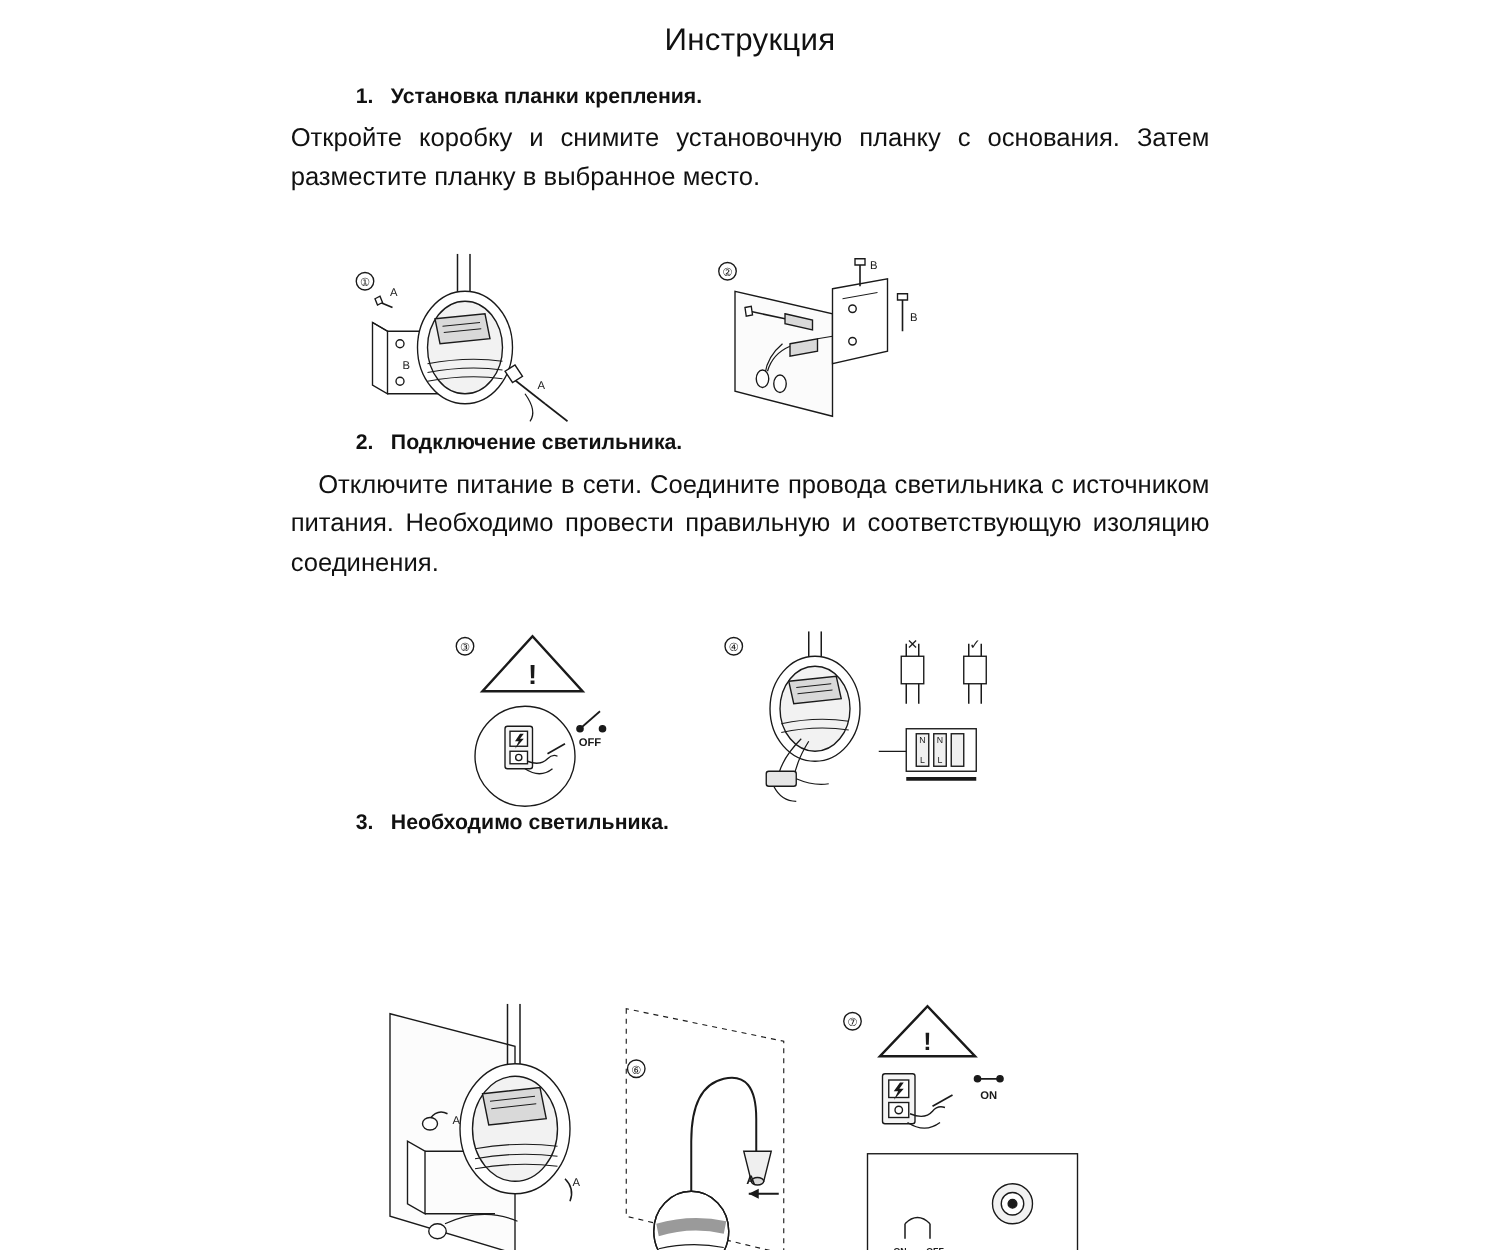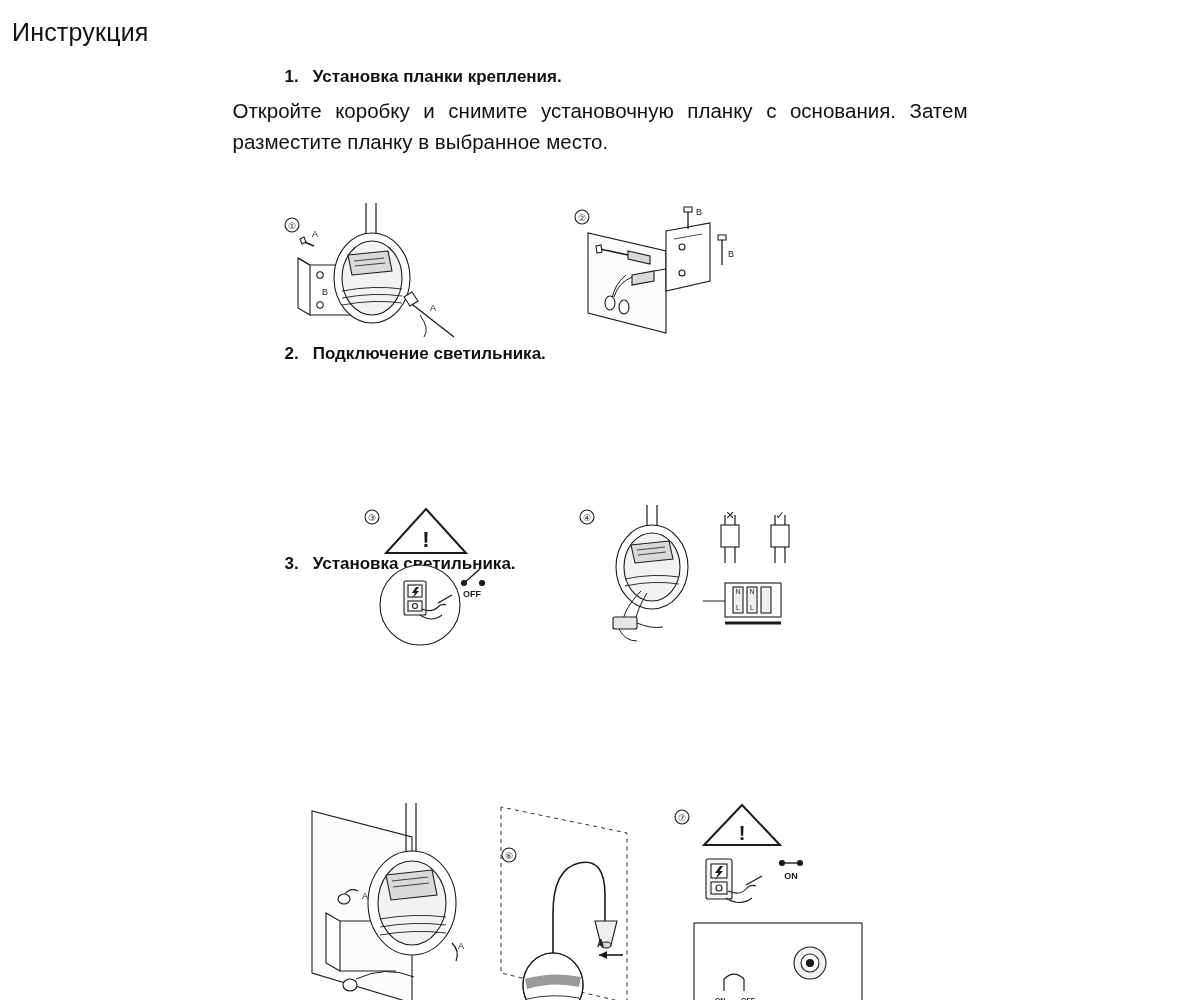--- a/index.html
+++ b/index.html
@@ -16,23 +16,24 @@
     overflow: hidden;
   }
   .page {
     position: relative;
     width: 1200px;
     height: 1000px;
     box-sizing: border-box;
     padding: 0;
   }
   .doc-title {
+    text-align: center;
     font-size: 25px;
     font-weight: 400;
-    margin: 18px 0 0 12px;
+    margin: 18px 0 0 0;
     letter-spacing: 0.2px;
   }
   .content {
     width: 735px;
     margin: 0 auto;
     padding-top: 20px;
   }
   .step-heading {
     font-size: 17px;
     font-weight: bold;
@@ -78,25 +79,26 @@
     <div class="step-heading">
       <span class="num">1.</span><span>Установка планки крепления.</span>
     </div>
     <p class="step-body">Откройте коробку и снимите установочную планку с основания. Затем разместите планку в выбранное место.</p>
 
     <div style="height:160px"></div>
 
     <div class="step-heading sec2-head">
       <span class="num">2.</span><span>Подключение светильника.</span>
     </div>
+    <p class="step-body"><span class="lead-indent"></span><span>Отключите питание в сети. Соедините провода светильника с источником питания. Необходимо провести правильную и соответствующую изоляцию соединения.</span></p>
 
     <div style="height:160px"></div>
 
     <div class="step-heading sec3-head">
-      <span class="num">3.</span><span>Установка светильника.</span>
+      <span class="num">3.</span><span>Необходимо светильника.</span>
     </div>
 
   </div>
 
   <div id="figures-1">
 
     <svg class="fig" style="left:0px; top:0px;" width="200" height="140" viewBox="0 0 200 140">
       <g fill="none" stroke="#1a1a1a" stroke-width="1.1">
 
         <circle cx="12" cy="22" r="7"></circle>

